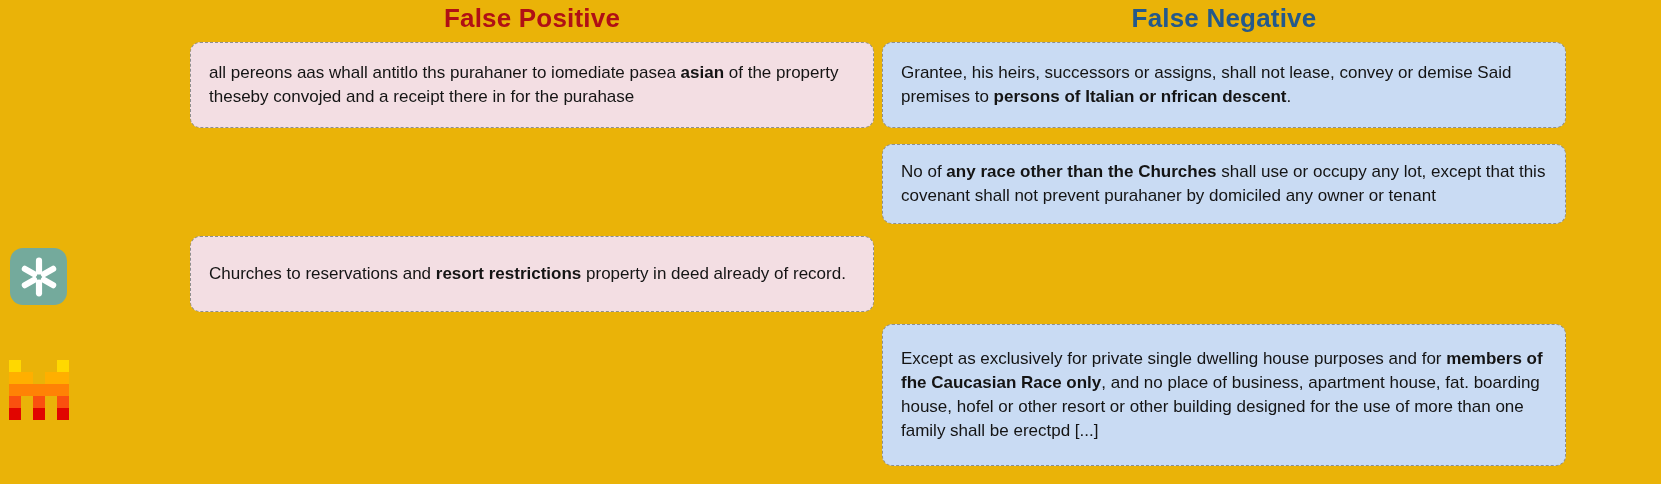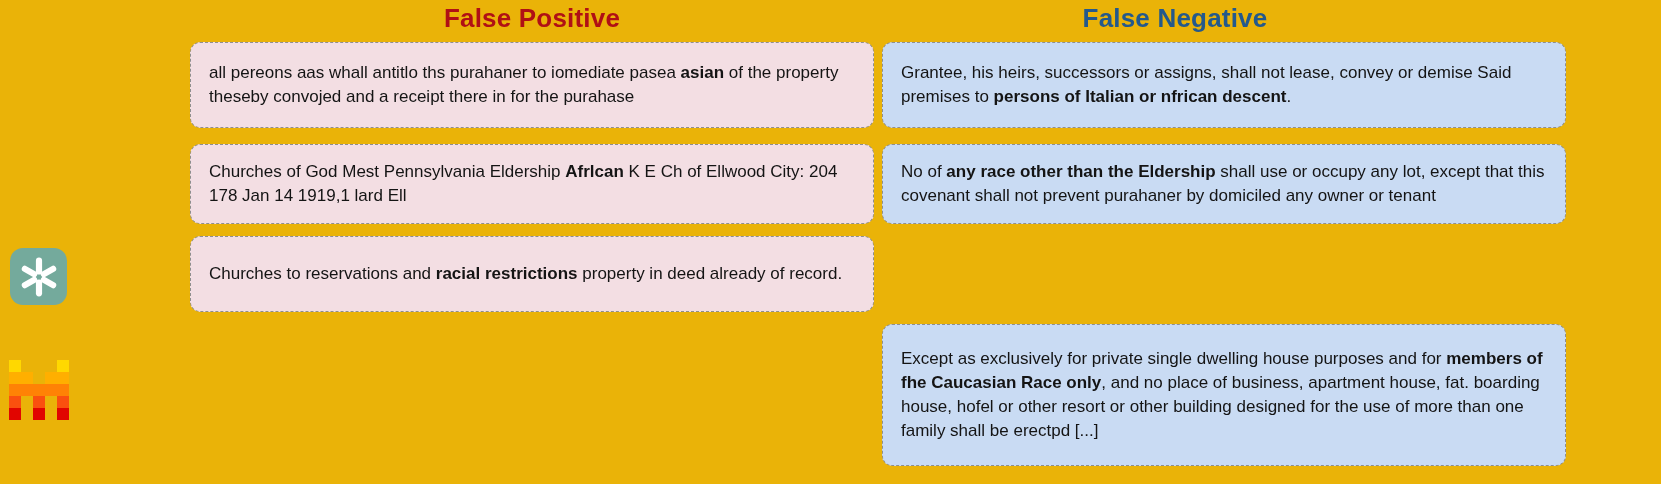--- a/index.html
+++ b/index.html
@@ -15,21 +15,21 @@
   .col-header{
     position:absolute;
     top:3px;
     width:684px;
     text-align:center;
     font-size:26px;
     font-weight:bold;
     letter-spacing:0.2px;
   }
   .fp-header{left:190px;color:var(--fp-header,#b01015);}
-  .fn-header{left:833px;color:var(--fn-header,#24598c);}
+  .fn-header{left:882px;color:var(--fn-header,#24598c);}
 
   .box{
     position:absolute;
     box-sizing:border-box;
     border-radius:10px;
     border:1.5px dashed #8f8f8f;
     display:flex;
     align-items:center;
     padding:10px 18px;
     font-size:17px;
@@ -131,28 +131,25 @@
       <div class="mcell" style="background: rgb(225, 5, 0);"></div>
     </div>
 
   <div class="box fp-box r1">
       <p><span>all pereons aas whall antitlo ths purahaner to iomediate pasea </span><b>asian</b><span> of the property theseby convojed and a receipt there in for the purahase</span></p>
     </div>
   <div class="box fn-box r1">
       <p><span>Grantee, his heirs, successors or assigns, shall not lease, convey or demise Said premises to </span><b>persons of Italian or nfrican descent</b><span>.</span></p>
     </div>
 
-  <div class="box fp-box r2">
-      <p><span>Churches of God Mest Pennsylvania Eldership </span><b>Afrlcan</b><span> K E Ch of Ellwood City: 204 178 Jan 14 1919,1 lard Ell</span></p>
-    </div>
   <div class="box fn-box r2">
-      <p><span>No of </span><b>any race other than the Eldership</b><span> shall use or occupy any lot, except that this covenant shall not prevent purahaner by domiciled any owner or tenant</span></p>
+      <p><span>No of </span><b>any race other than the Churches</b><span> shall use or occupy any lot, except that this covenant shall not prevent purahaner by domiciled any owner or tenant</span></p>
     </div>
 
   <div class="box fp-box r3">
-      <p><span>Churches to reservations and </span><b>racial restrictions</b><span> property in deed already of record.</span></p>
+      <p><span>Churches to reservations and </span><b>resort restrictions</b><span> property in deed already of record.</span></p>
     </div>
 
   <div class="box fn-box r4">
       <p><span>Except as exclusively for private single dwelling house purposes and for </span><b>members of fhe Caucasian Race only</b><span>, and no place of business, apartment house, fat. boarding house, hofel or other resort or other building designed for the use of more than one family shall be erectpd [...]</span></p>
     </div>
 
 </div>
 
 </body></html>

